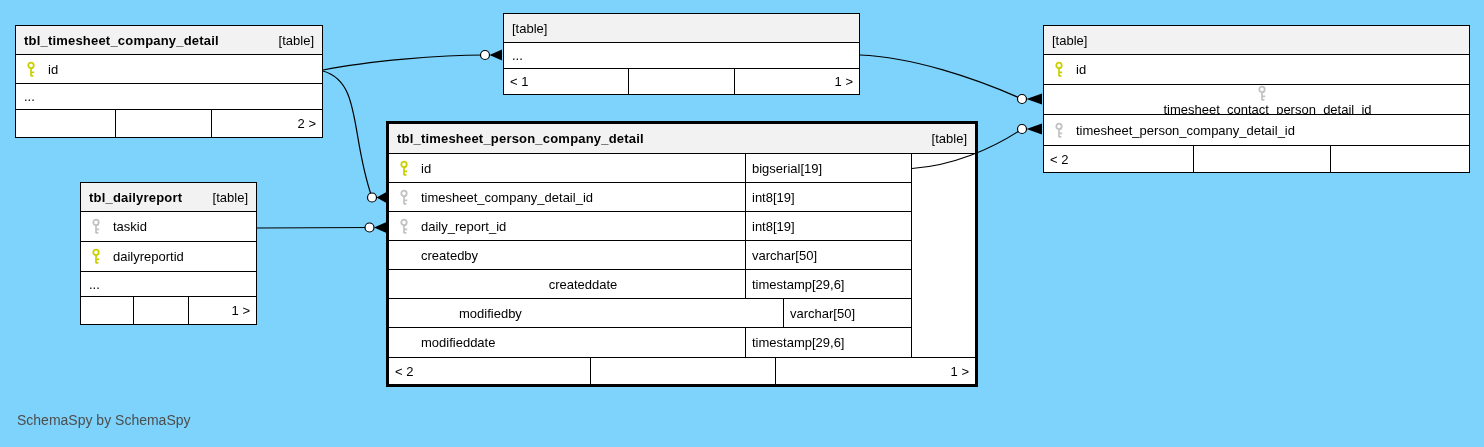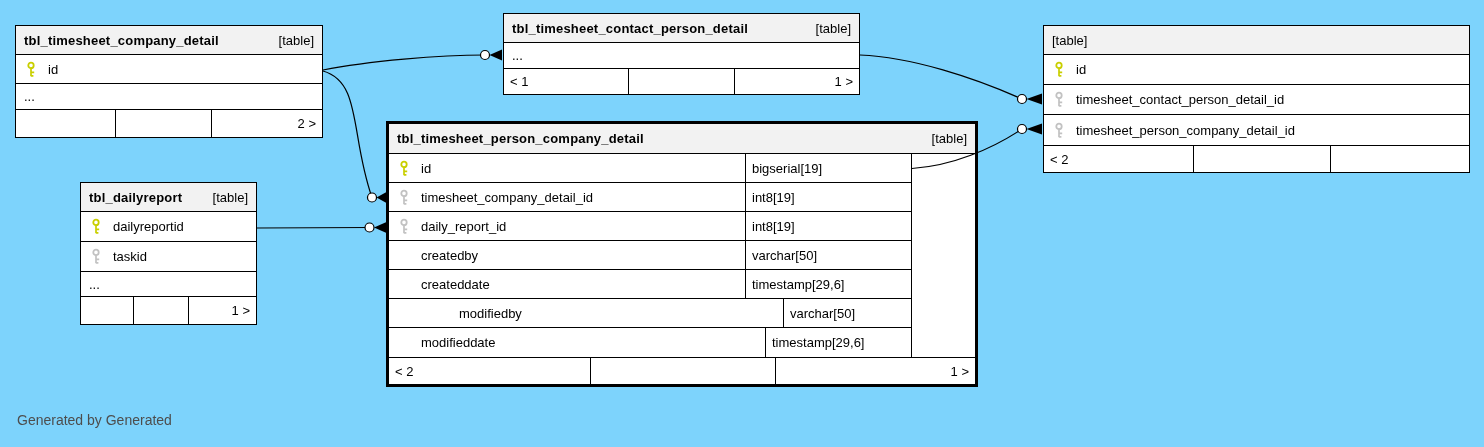--- a/index.html
+++ b/index.html
@@ -79,21 +79,20 @@
       </div>
     <div class="ftr" style="height: 28px;">
         <div class="fcell" style="flex: 0 0 100px;"></div>
         <div class="fcell" style="flex: 0 0 96px;"></div>
         <div class="fcell ar" style="flex: 1 1 auto;">2 &gt;</div>
       </div>
   </div>
 
   <div class="tbl" style="left:503px;top:13px;width:357px;">
     <div class="hdr">
-      <span class="tname">tbl_timesheet_contact_person_detail</span>
       <span class="badge">[table]</span>
     </div>
     <div class="body">
         <div class="row dots" style="height: 25px;">
           <span class="cname" style="margin-left:0">...</span>
         </div>
       </div>
     <div class="ftr" style="height: 26px;">
         <div class="fcell al" style="flex: 0 0 125px;">&lt; 1</div>
         <div class="fcell" style="flex: 0 0 106px;"></div>
@@ -106,21 +105,21 @@
       <span class="badge">[table]</span>
     </div>
     <div class="body">
         <div class="row" style="height: 30px;">
           <svg class="keyicon pk" viewBox="0 0 10 17" fill="none">
             <circle cx="5" cy="4.4" r="2.7" stroke-width="1.8"></circle>
             <path d="M5 7.2 V15.3 M5 11.3 H8.2 M5 14.8 H7.4" stroke-width="1.7"></path>
           </svg>
           <span class="cname">id</span>
         </div>
-        <div class="row" style="height: 30px;">
+        <div class="row" style="height: 30px; flex-direction: column;">
           <svg class="keyicon fk" viewBox="0 0 10 17" fill="none">
             <circle cx="5" cy="4.4" r="2.7" stroke-width="1.8"></circle>
             <path d="M5 7.2 V15.3 M5 11.3 H8.2 M5 14.8 H7.4" stroke-width="1.7"></path>
           </svg>
           <span class="cname">timesheet_contact_person_detail_id</span>
         </div>
         <div class="row" style="height: 30px;">
           <svg class="keyicon fk" viewBox="0 0 10 17" fill="none">
             <circle cx="5" cy="4.4" r="2.7" stroke-width="1.8"></circle>
             <path d="M5 7.2 V15.3 M5 11.3 H8.2 M5 14.8 H7.4" stroke-width="1.7"></path>
@@ -172,34 +171,34 @@
           <div class="ctype" style="flex: 0 0 176px;">int8[19]</div>
         </div>
         <div class="row" style="height: 29px; width: 523px; border-right: 1px solid rgb(0, 0, 0);">
           <div style="display: flex; align-items: center; flex: 0 0 346px; overflow: hidden;">
             <span class="noicon"></span>
             <span class="cname">createdby</span>
           </div>
           <div class="ctype" style="flex: 0 0 176px;">varchar[50]</div>
         </div>
         <div class="row" style="height: 29px; width: 523px; border-right: 1px solid rgb(0, 0, 0);">
-          <div style="display: flex; align-items: center; flex: 0 0 346px; overflow: hidden;">
+          <div style="display: flex; align-items: center; flex: 0 0 346px; overflow: hidden; justify-content: center;">
             <span class="noicon"></span>
             <span class="cname">createddate</span>
           </div>
           <div class="ctype" style="flex: 0 0 176px;">timestamp[29,6]</div>
         </div>
         <div class="row" style="height: 29px; width: 523px; border-right: 1px solid rgb(0, 0, 0); padding-left: 48px;">
           <div style="display: flex; align-items: center; flex: 0 0 346px; overflow: hidden;">
             <span class="noicon"></span>
             <span class="cname">modifiedby</span>
           </div>
           <div class="ctype" style="flex: 0 0 176px;">varchar[50]</div>
         </div>
-        <div class="row" style="height: 29px; width: 523px; border-right: 1px solid rgb(0, 0, 0); gap: 20px;">
+        <div class="row" style="height: 29px; width: 523px; border-right: 1px solid rgb(0, 0, 0);">
           <div style="display: flex; align-items: center; flex: 0 0 346px; overflow: hidden;">
             <span class="noicon"></span>
             <span class="cname">modifieddate</span>
           </div>
           <div class="ctype" style="flex: 0 0 176px;">timestamp[29,6]</div>
         </div>
       </div>
     <div class="ftr" style="height: 27px;">
         <div class="fcell al" style="flex: 0 0 202px;">&lt; 2</div>
         <div class="fcell" style="flex: 0 0 185px;"></div>
@@ -207,32 +206,32 @@
       </div>
   </div>
 
   <div class="tbl" style="left:80px;top:182px;width:177px;">
     <div class="hdr">
       <span class="tname">tbl_dailyreport</span>
       <span class="badge">[table]</span>
     </div>
     <div class="body">
         <div class="row" style="height: 30px;">
+          <svg class="keyicon fk" viewBox="0 0 10 17" fill="none">
+            <circle cx="5" cy="4.4" r="2.7" stroke-width="1.8"></circle>
+            <path d="M5 7.2 V15.3 M5 11.3 H8.2 M5 14.8 H7.4" stroke-width="1.7"></path>
+          </svg>
+          <span class="cname">taskid</span>
+        </div>
+        <div class="row" style="height: 30px;">
           <svg class="keyicon pk" viewBox="0 0 10 17" fill="none">
             <circle cx="5" cy="4.4" r="2.7" stroke-width="1.8"></circle>
             <path d="M5 7.2 V15.3 M5 11.3 H8.2 M5 14.8 H7.4" stroke-width="1.7"></path>
           </svg>
           <span class="cname">dailyreportid</span>
-        </div>
-        <div class="row" style="height: 30px;">
-          <svg class="keyicon fk" viewBox="0 0 10 17" fill="none">
-            <circle cx="5" cy="4.4" r="2.7" stroke-width="1.8"></circle>
-            <path d="M5 7.2 V15.3 M5 11.3 H8.2 M5 14.8 H7.4" stroke-width="1.7"></path>
-          </svg>
-          <span class="cname">taskid</span>
         </div>
         <div class="row dots" style="height: 24px;">
           <span class="cname" style="margin-left:0">...</span>
         </div>
       </div>
     <div class="ftr" style="height: 28px;">
         <div class="fcell" style="flex: 0 0 53px;"></div>
         <div class="fcell" style="flex: 0 0 55px;"></div>
         <div class="fcell ar" style="flex: 1 1 auto;">1 &gt;</div>
       </div>
@@ -264,14 +263,14 @@
       <circle class="odot" cx="1022" cy="99" r="4.5"></circle>
     </g>
 
     <g>
       <path class="rel" d="M912,168.5 C952,166 992,149 1022,129"></path>
       <polygon class="ahead" points="1026.5,129 1042,123.5 1042,134.5"></polygon>
       <circle class="odot" cx="1022" cy="129" r="4.5"></circle>
     </g>
   </svg>
 
-  <div id="gen-note">Generated by Generated</div>
+  <div id="gen-note">SchemaSpy by SchemaSpy</div>
 </div>
 
 </body></html>

